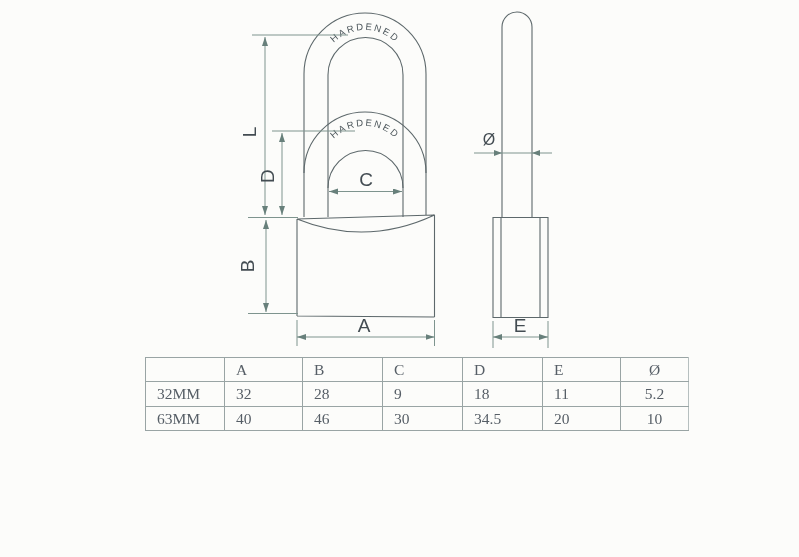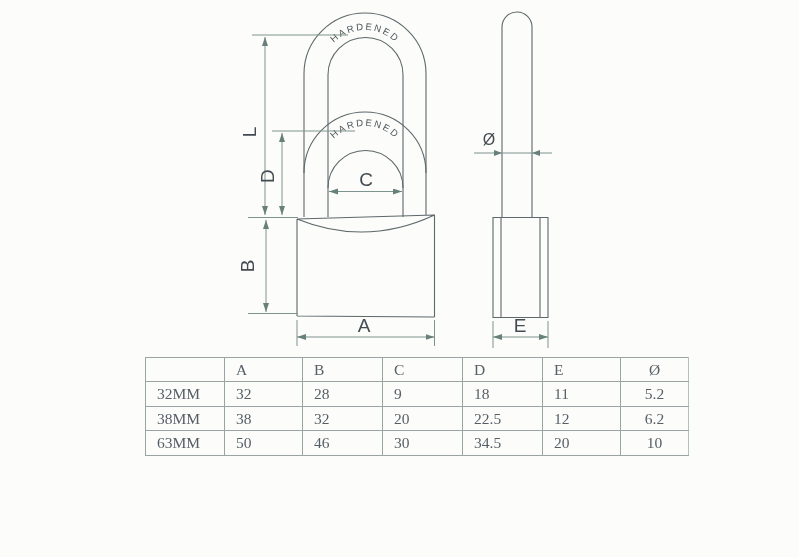--- a/index.html
+++ b/index.html
@@ -126,31 +126,22 @@
     <tr>
       <td>32MM</td>
       <td>32</td>
       <td>28</td>
       <td>9</td>
       <td>18</td>
       <td>11</td>
       <td class="c-center rt">5.2</td>
     </tr>
     <tr>
-      <td>38MM</td>
-      <td>38</td>
-      <td>32</td>
-      <td>20</td>
-      <td>22.5</td>
-      <td>12</td>
-      <td class="c-center rt">6.2</td>
-    </tr>
-    <tr>
       <td>63MM</td>
-      <td>50</td>
+      <td>40</td>
       <td>46</td>
       <td>30</td>
       <td>34.5</td>
       <td>20</td>
       <td class="c-center rt">10</td>
     </tr>
   </tbody>
     </table>
 
 </div>

